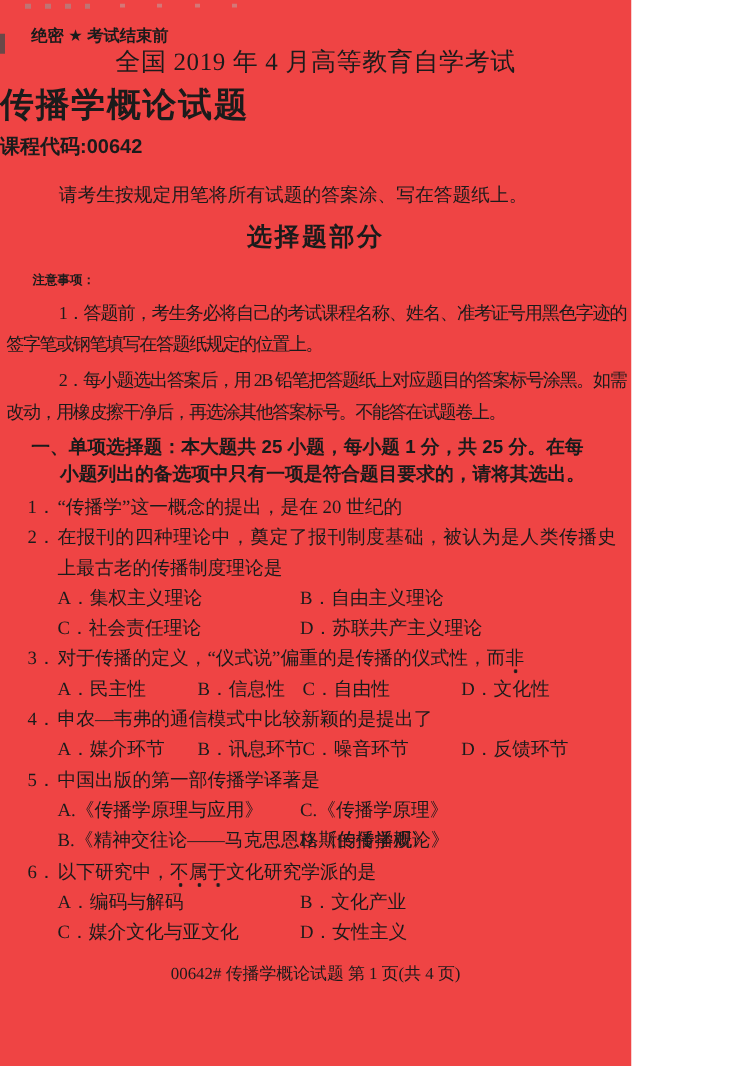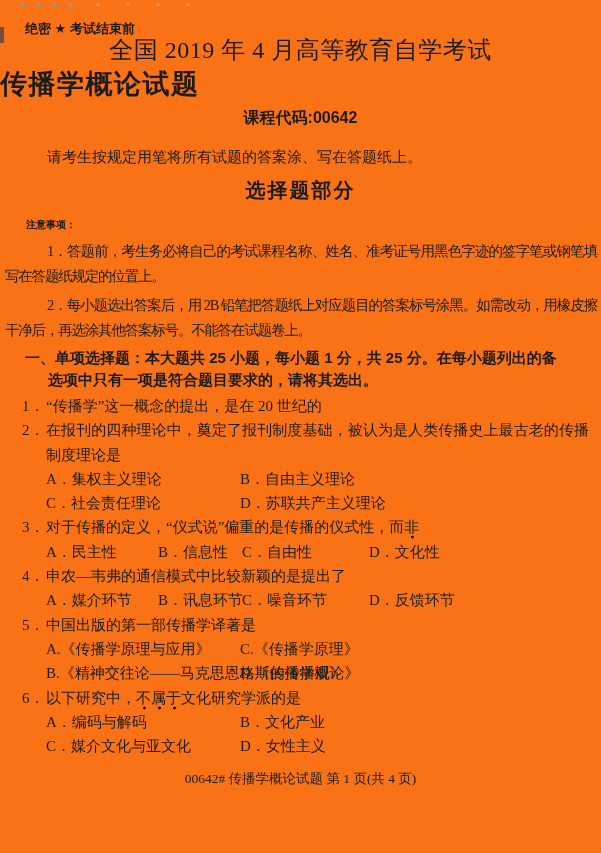--- a/index.html
+++ b/index.html
@@ -4,22 +4,22 @@
 <style>
   html, body { margin: 0; padding: 0; }
   body {
     width: 601px; height: 853px;
     background: #ffffff;
     font-family: "Liberation Serif", "DejaVu Serif", serif;
     color: #1b1b1b;
   }
   .page {
     position: relative;
-    width: 601px; height: 853px;
-    background: #f97316;
+    width: 505px; height: 853px;
+    background: #ef4444;
     overflow: hidden;
   }
   
   .artifact-dashes {
     position: absolute; top: 3px; left: 20px; width: 52px; height: 4px;
     background: repeating-linear-gradient(90deg, #9a9a9a 0 5px, transparent 5px 16px);
     opacity: .55;
   }
   .artifact-dashes2 {
     position: absolute; top: 3px; left: 96px; width: 120px; height: 3px;
@@ -31,31 +31,31 @@
     background: #4a4a4a; opacity: .8;
   }
 
   .security {
     padding-top: 21px; margin-left: 25px;
     font-family: "Liberation Sans", "DejaVu Sans", sans-serif;
     font-weight: bold; font-size: 13px; line-height: 15px;
   }
   .exam-title {
     margin: 3px 0 0 0; text-align: center;
-    font-weight: normal; font-size: 24px; line-height: 22px;
+    font-weight: normal; font-size: 20px; line-height: 22px;
     letter-spacing: .5px;
   }
   .paper-title {
     margin: 8px 0 0 0; text-align: left;
     font-family: "Liberation Sans", "DejaVu Sans", sans-serif;
     font-weight: bold; font-size: 27px; line-height: 30px;
     letter-spacing: 1.5px;
   }
   .course-code {
-    margin-top: 10px; text-align: center;
+    margin-top: 10px; 
     font-family: "Liberation Sans", "DejaVu Sans", sans-serif;
     font-weight: bold; font-size: 16px; line-height: 17px;
   }
   .intro {
     margin: 21px 10px 0 5px; text-indent: 42px;
     font-size: 15px; line-height: 20px;
   }
   .section-title {
     margin: 12px 0 0 0; text-align: center;
     font-family: "Liberation Sans", "DejaVu Sans", sans-serif;

